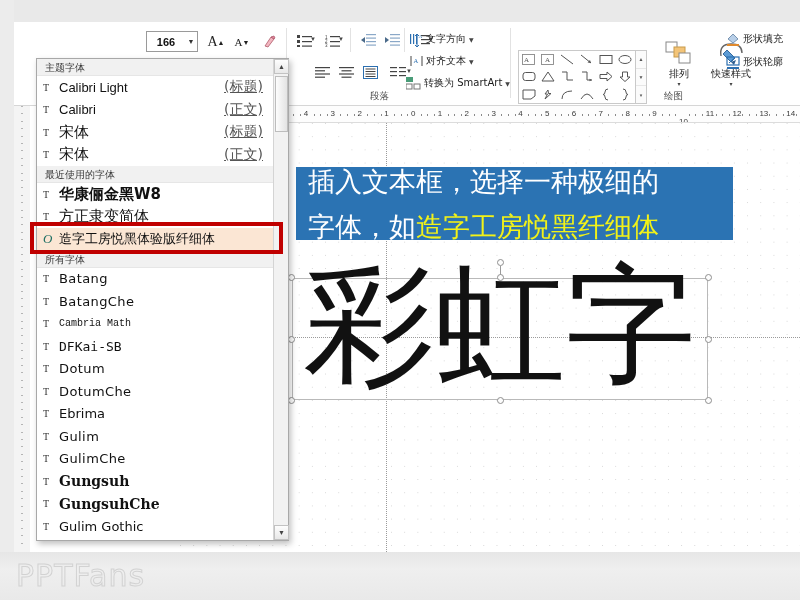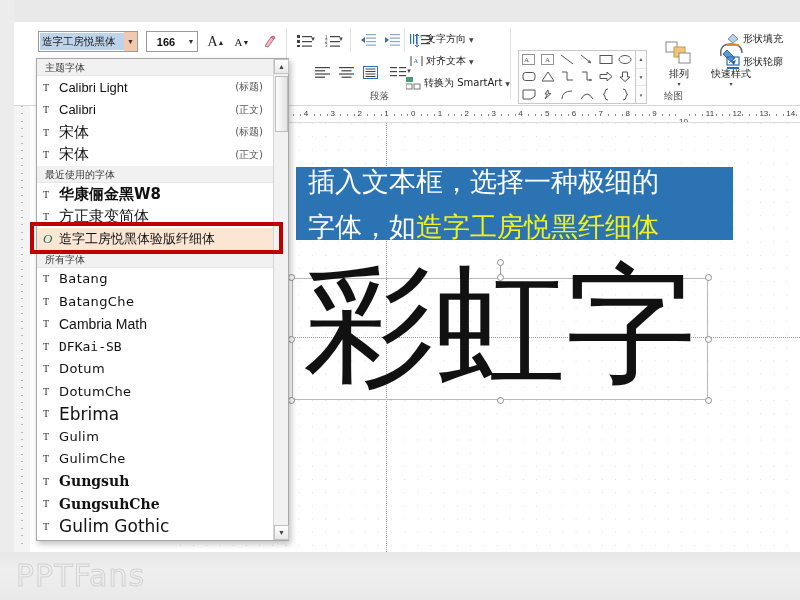--- a/index.html
+++ b/index.html
@@ -218,32 +218,33 @@
   .fd-item .tglyph {
     width:16px; font-size:10px; color:#333; flex:0 0 16px;
     font-family:"Liberation Serif","DejaVu Serif",serif;
   }
   .fd-item .oglyph {
     width:16px; font-size:13px; color:#1f6f63; flex:0 0 16px;
     font-style:italic; font-family:"Liberation Serif","DejaVu Serif",serif;
   }
   .fd-item .fname { flex:1; white-space:nowrap; overflow:hidden; }
   .fd-item .ftag {
-    font-size:10px; color:#555; padding-right:12px;
+    font-size:14px; color:#555; padding-right:12px;
     font-family:"DejaVu Sans","Liberation Sans",sans-serif;
+    text-decoration:underline;
   }
 
   .sv-latin  { font-family:"Liberation Sans","DejaVu Sans",sans-serif; font-size:13px; }
-  .sv-serifb { font-family:Liberation Sans, sans-serif; font-size:14px; }
+  .sv-serifb { font-family:Liberation Mono, monospace; font-size:10px; }
   .sv-song   { font-family:"DejaVu Serif","Liberation Serif",serif; font-size:15px; }
   .sv-heavy  { font-family:"DejaVu Sans","Liberation Sans",sans-serif; font-size:15px; font-weight:bold; }
   .sv-thin   { font-family:"DejaVu Sans","Liberation Sans",sans-serif; font-size:13px; }
   .sv-mono   { font-family:"DejaVu Sans Mono","Liberation Mono",monospace; font-size:13px; }
   .sv-wide   { font-family:"DejaVu Sans","Liberation Sans",sans-serif; font-size:13px; letter-spacing:.4px; }
-  .sv-small  { font-family:"DejaVu Sans","Liberation Sans",sans-serif; font-size:17px; }
+  .sv-small  { font-family:"DejaVu Sans","Liberation Sans",sans-serif; font-size:13px; }
   .sv-blk    { font-family:"DejaVu Serif","Liberation Serif",serif; font-size:14px; font-weight:bold; }
 
   .fd-item.highlight { background:#fbe6d4; }
 
   .redbox {
     position:absolute; left:30px; top:222px; width:253px; height:32px;
     border:4px solid #C00000; z-index:60; pointer-events:none;
   }
 
   
@@ -261,24 +262,20 @@
 <body>
 
 <div id="app">
 
   <div class="frame-top"></div>
   <div class="frame-left"></div>
   <div class="frame-right"></div>
 
   <div class="ribbon">
 
-    <div class="font-combo">
-      <div class="fc-text">造字工房悦黑体</div>
-      <div class="fc-arrow">▼</div>
-    </div>
 
     <div class="size-combo">
       <div class="sc-text">166</div>
       <div class="sc-arrow">▼</div>
     </div>
 
     <div class="icon-btn" style="left:190px; top:8px;">
       <span style="font-size:14px;font-family:'Liberation Serif',serif;">A</span>
         <sup style="font-size:7px;">▲</sup>
     </div>

